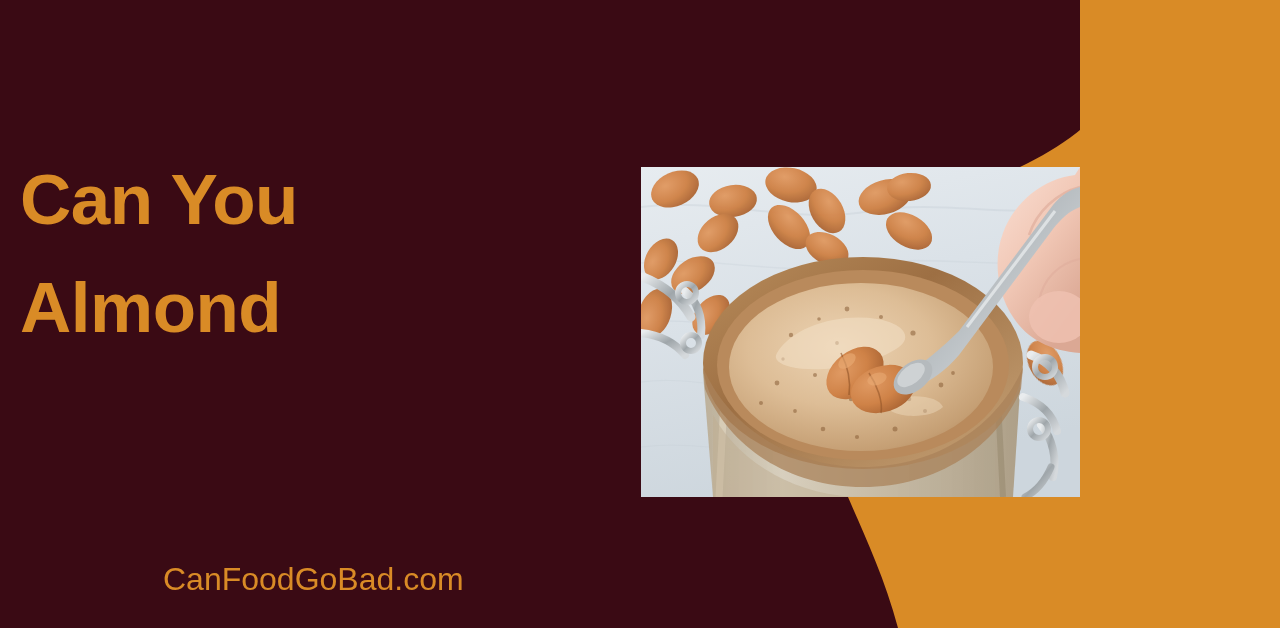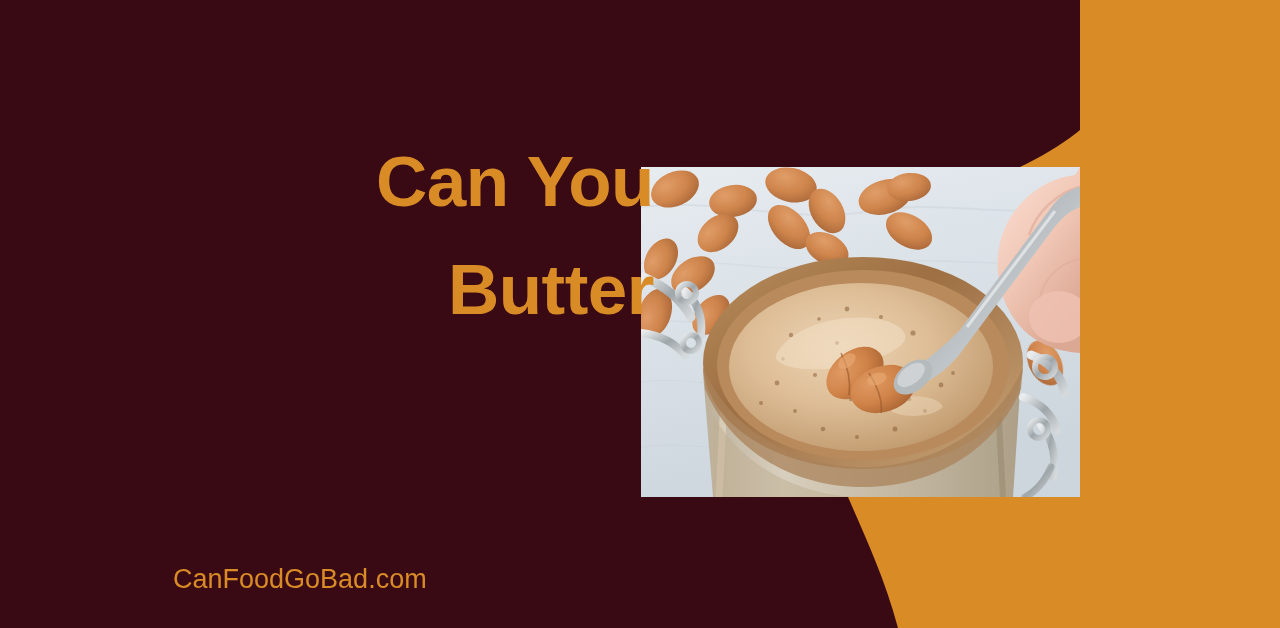--- a/index.html
+++ b/index.html
@@ -27,45 +27,45 @@
     top: 0;
     left: 0;
     width: 1280px;
     height: 628px;
   }
 
   
   .title-block {
     position: absolute;
     left: 20px;
-    top: 128px;
+    top: 146px;
     width: 634px;
-    text-align: right;
+    text-align: left;
     z-index: 5;
   }
   .title-line {
     display: block;
     color: #d98b26;
     font-family: "Liberation Sans", sans-serif;
     font-weight: bold;
     font-size: 71px;
     line-height: 108px;
     letter-spacing: -0.5px;
     white-space: nowrap;
   }
 
   
   .site-name {
     position: absolute;
-    left: 173px;
+    left: 163px;
     top: 563px;
     color: #d98b26;
     font-family: "Liberation Sans", sans-serif;
     font-weight: normal;
-    font-size: 27px;
+    font-size: 32px;
     line-height: 32px;
     letter-spacing: 0px;
     white-space: nowrap;
     z-index: 5;
   }
 
   
   .photo-frame {
     position: absolute;
     left: 641px;
@@ -97,21 +97,21 @@
 
     <path d="M 1280 497 L 1080 497 L 848 497
              C 862 530 884 575 898 628
              L 1280 628 Z" fill="#d98b26"></path>
 
     <rect x="1020" y="167" width="60" height="330" fill="#3a0a14"></rect>
   </svg>
 
   <div class="title-block">
     <span class="title-line">Can You</span>
-    <span class="title-line">Butter</span>
+    <span class="title-line">Almond</span>
   </div>
 
   <div class="site-name">CanFoodGoBad.com</div>
 
   <div class="photo-frame">
     <svg viewBox="0 0 439 330" preserveAspectRatio="xMidYMid slice">
       <defs>
         <linearGradient id="marbleG" x1="0" y1="0" x2="0.3" y2="1">
           <stop offset="0%" stop-color="#e7ecf0"></stop>
           <stop offset="45%" stop-color="#dbe2e8"></stop>

